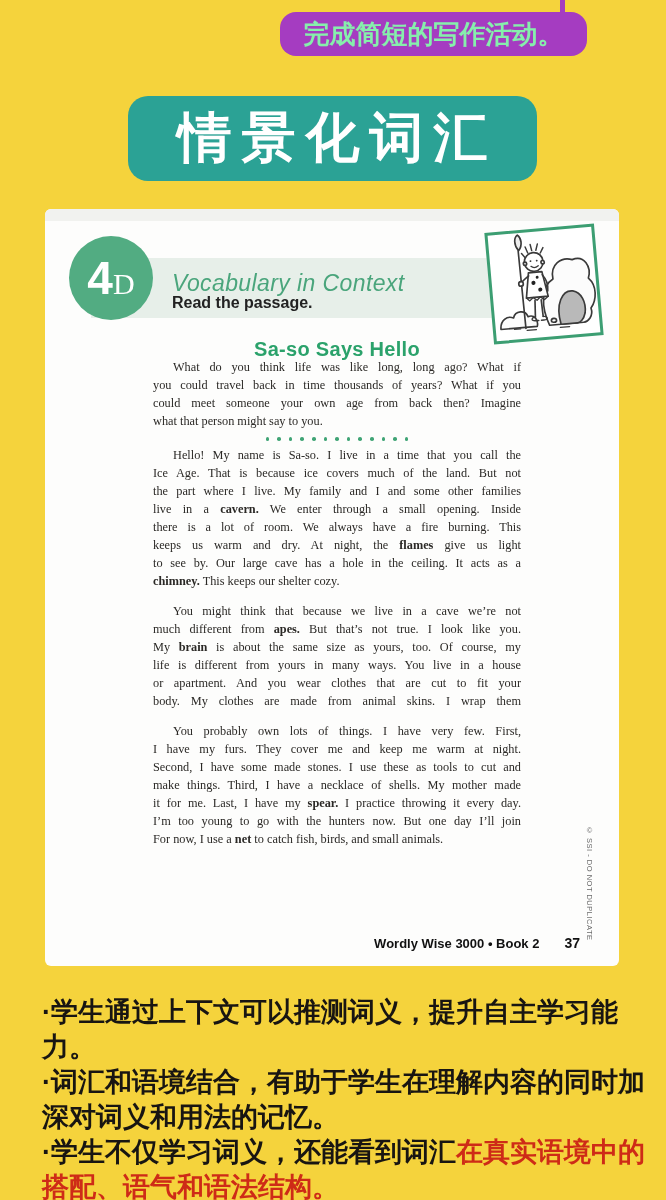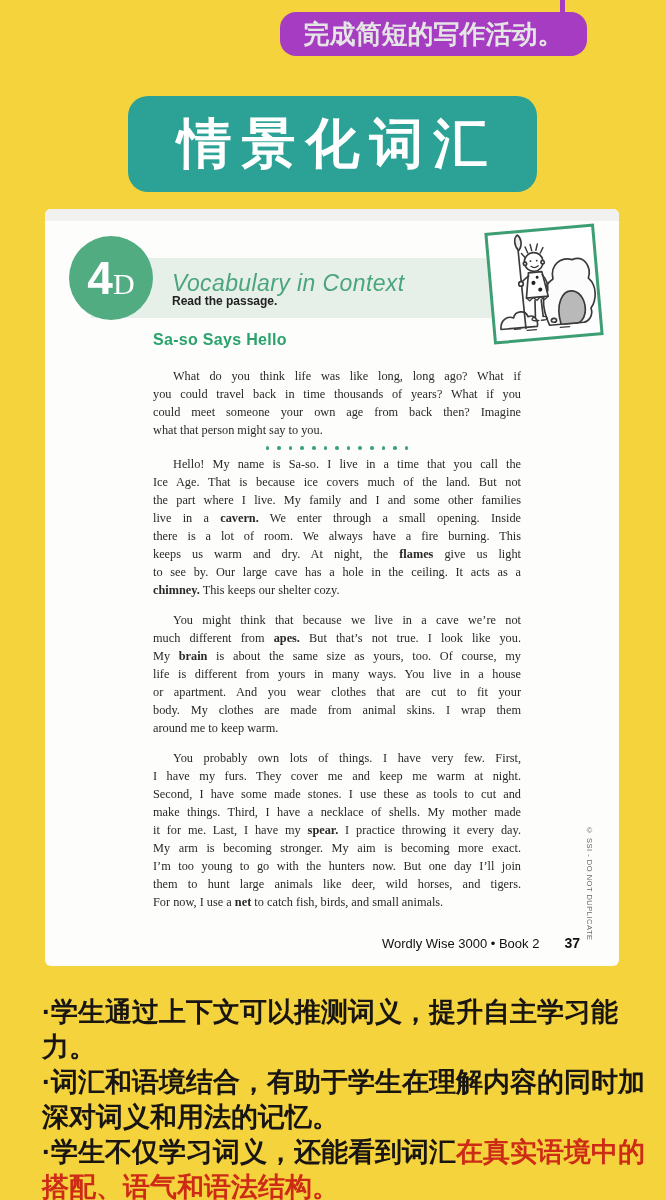--- a/index.html
+++ b/index.html
@@ -9,70 +9,70 @@
     font-family:"Liberation Sans",sans-serif;
   }
   .abs{position:absolute;}
 
   
   .connector{left:560px;top:0;width:5px;height:14px;background:var(--purple);}
   .badge{
     left:280px;top:12px;width:307px;height:44px;border-radius:16px;
     background:var(--purple);display:flex;align-items:center;justify-content:center;
   }
-  .badge span{color:#e5e5e5;font-size:26px;font-weight:bold;letter-spacing:0px;white-space:nowrap;}
+  .badge span{color:#86efac;font-size:26px;font-weight:bold;letter-spacing:0px;white-space:nowrap;}
 
   
   .title-box{
-    left:128px;top:96px;width:409px;height:96px;border-radius:20px;
+    left:128px;top:96px;width:409px;height:85px;border-radius:20px;
     background:var(--teal);display:flex;align-items:center;justify-content:center;
   }
   .title-box span{color:#fff;font-size:54px;font-weight:bold;letter-spacing:10px;padding-left:10px;white-space:nowrap;}
 
   
   .card{
     left:45px;top:209px;width:574px;height:757px;background:#FDFDFC;border-radius:6px;
   }
   .card-topstrip{left:0;top:0;width:574px;height:12px;background:#F1F2EF;border-radius:6px 6px 0 0;}
 
   .band{left:46px;top:49px;width:452px;height:60px;background:var(--band);border-radius:0 10px 10px 0;z-index:1;}
   .lesson-circle{
     left:24px;top:27px;width:84px;height:84px;border-radius:50%;background:var(--circle);
     display:flex;align-items:baseline;justify-content:center;z-index:2;color:#fff;
   }
   .lesson-circle .num{font-size:46px;font-weight:bold;line-height:84px;font-family:"Liberation Sans",sans-serif;}
   .lesson-circle .let{font-size:30px;line-height:84px;font-family:"Liberation Serif",serif;}
   .ws-title{left:127px;top:61px;font-size:23px;color:var(--hdr-green);letter-spacing:.4px;z-index:2;font-style:italic;}
-  .ws-instruction{left:127px;top:85px;font-size:12px;font-weight:bold;color:#222;z-index:2;}
+  .ws-instruction{left:127px;top:85px;font-size:16px;font-weight:bold;color:#222;z-index:2;}
 
   .cartoon{
     left:444px;top:19px;width:110px;height:112px;background:#fff;
     border:3px solid var(--frame-green);transform:rotate(-5deg);z-index:3;
     box-sizing:border-box;
   }
   .cartoon svg{width:100%;height:100%;}
 
   .passage-title{
-    left:108px;top:122px;width:368px;
-    font-size:16px;font-weight:bold;color:var(--ptitle-green);letter-spacing:.3px;
+    left:108px;top:129px;width:368px;text-align:center;
+    font-size:20px;font-weight:bold;color:var(--ptitle-green);letter-spacing:.3px;
   }
   .passage{
-    left:108px;top:158px;width:368px;
+    left:108px;top:149px;width:368px;
     font-family:"Liberation Serif",serif;font-size:12.3px;line-height:18px;color:#2B2926;
   }
   .para + .para{margin-top:12px;}
   .pline{text-align:justify;text-align-last:justify;white-space:normal;}
   .pline.first{text-indent:20px;}
   .pline.last{text-align-last:left;}
   .pline .bold{font-weight:bold;}
   .dots{height:10px;margin:4px 0 2px 0;display:flex;justify-content:center;align-items:center;gap:8px;}
   .dots i{width:3.6px;height:3.6px;border-radius:50%;background:var(--dots-green);display:block;}
 
   .ws-footer{left:108px;top:725px;width:427px;text-align:right;color:#111;}
-  .ws-footer .book{font-size:13px;font-weight:normal;}
+  .ws-footer .book{font-size:13px;font-weight:bold;}
   .ws-footer .pagenum{font-size:14px;font-weight:bold;margin-left:25px;}
 
   .sidenote{
     left:540px;top:617px;height:110px;
     writing-mode:vertical-rl;text-orientation:mixed;
     font-size:7.5px;color:#6B6B6B;letter-spacing:.5px;white-space:nowrap;
   }
 
   
   .notes{left:42px;top:995px;width:624px;}
@@ -177,31 +177,28 @@
         <div class="pline"><span>to see by. Our large cave has a hole in the ceiling. It acts as a</span></div>
         <div class="pline last"><span class="bold">chimney.</span><span> This keeps our shelter cozy.</span></div>
       </div>
       <div class="para">
         <div class="pline first"><span>You might think that because we live in a cave we’re not</span></div>
         <div class="pline"><span>much different from </span><span class="bold">apes.</span><span> But that’s not true. I look like you.</span></div>
         <div class="pline"><span>My </span><span class="bold">brain</span><span> is about the same size as yours, too. Of course, my</span></div>
         <div class="pline"><span>life is different from yours in many ways. You live in a house</span></div>
         <div class="pline"><span>or apartment. And you wear clothes that are cut to fit your</span></div>
         <div class="pline"><span>body. My clothes are made from animal skins. I wrap them</span></div>
-        <div class="pline last"><span>around me to keep warm.</span></div>
       </div>
       <div class="para">
         <div class="pline first"><span>You probably own lots of things. I have very few. First,</span></div>
         <div class="pline"><span>I have my furs. They cover me and keep me warm at night.</span></div>
         <div class="pline"><span>Second, I have some made stones. I use these as tools to cut and</span></div>
         <div class="pline"><span>make things. Third, I have a necklace of shells. My mother made</span></div>
         <div class="pline"><span>it for me. Last, I have my </span><span class="bold">spear.</span><span> I practice throwing it every day.</span></div>
-        <div class="pline"><span>My arm is becoming stronger. My aim is becoming more exact.</span></div>
         <div class="pline"><span>I’m too young to go with the hunters now. But one day I’ll join</span></div>
-        <div class="pline"><span>them to hunt large animals like deer, wild horses, and tigers.</span></div>
         <div class="pline last"><span>For now, I use a </span><span class="bold">net</span><span> to catch fish, birds, and small animals.</span></div>
       </div>
     </div>
 
   <div class="abs ws-footer">
     <span class="book">Wordly Wise 3000 • Book 2</span><span class="pagenum">37</span>
   </div>
 
   <div class="abs sidenote">© SSI - DO NOT DUPLICATE</div>
 </div>

